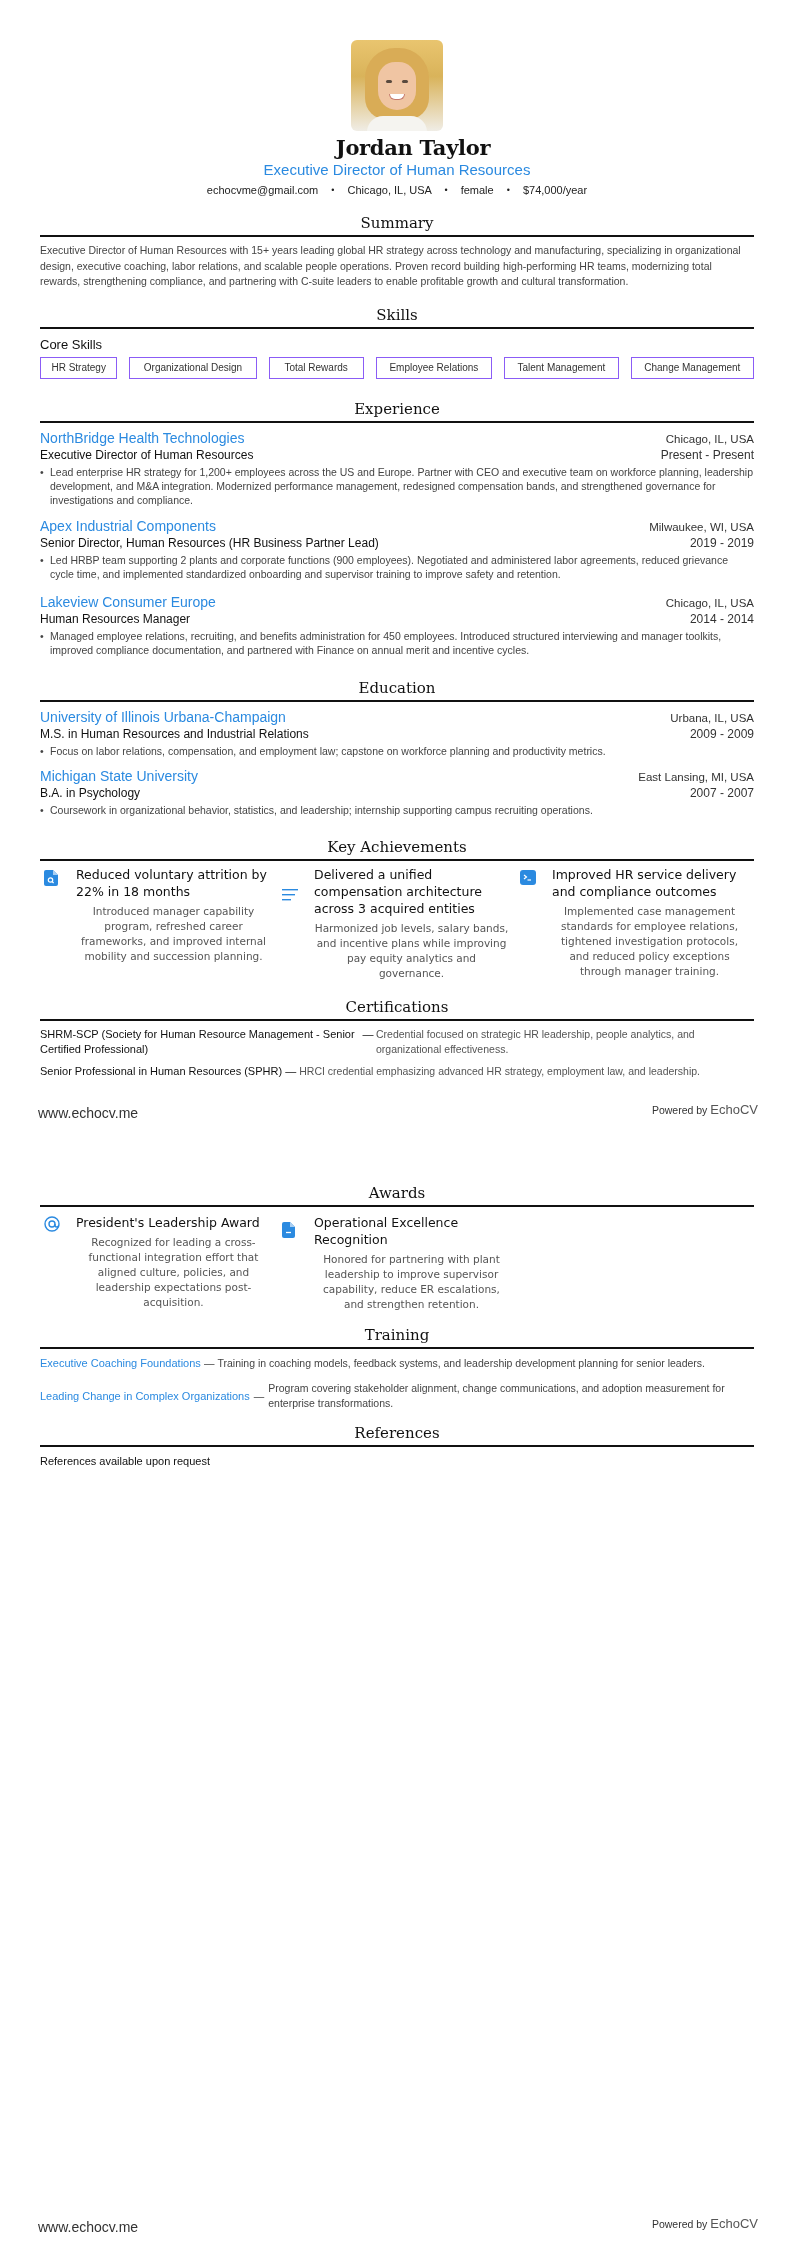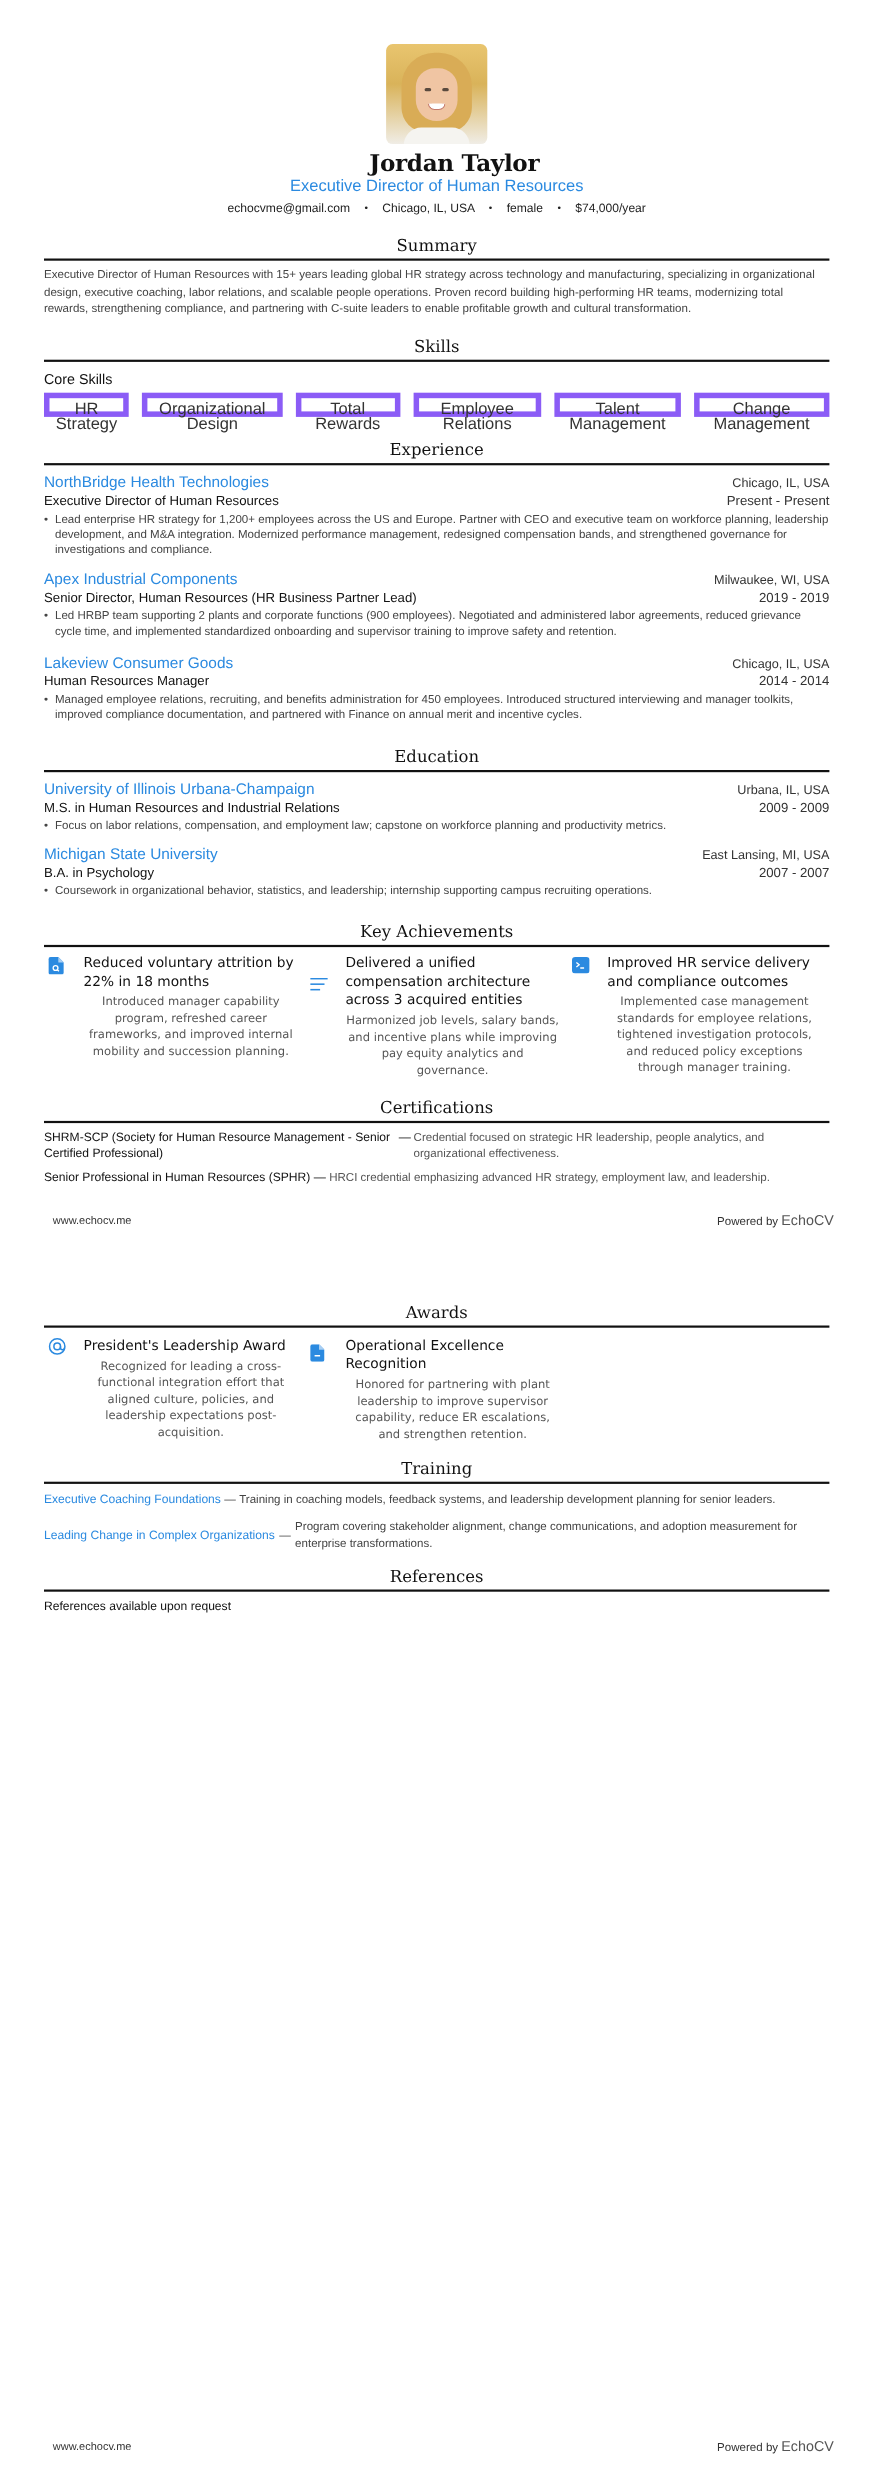--- a/index.html
+++ b/index.html
@@ -27,21 +27,21 @@
   .contact .sep { display: inline-block; margin: 0 10px; font-size: 9px; vertical-align: 1px; }
 
   
   .sec-h { position: absolute; left: 40px; width: 714px; text-align: center; font-family: "DejaVu Serif", serif; font-size: 15px; color: #111; border-bottom: 2px solid #111; padding-bottom: 3px; }
 
   .para { font-family: "Liberation Sans", sans-serif; font-size: 10.5px; line-height: 15.5px; color: #444; }
 
   
   .skills-label { font-family: "Liberation Sans", sans-serif; font-size: 13px; color: #111; }
   .chips { display: flex; gap: 12px; margin-top: 5px; }
-  .chip { border: 5px solid #8b5cf6; padding: 3px 0; height: 22px; font-family: "Liberation Sans", sans-serif; font-size: 15px; color: #333; text-align: center; line-height: 14px; }
+  .chip { border: 1px solid #8b5cf6; padding: 3px 0; height: 22px; font-family: "Liberation Sans", sans-serif; font-size: 10px; color: #333; text-align: center; line-height: 14px; }
 
   
   .entry { position: absolute; left: 40px; width: 714px; }
   .row { display: flex; justify-content: space-between; align-items: baseline; }
   .org { font-family: "Liberation Sans", sans-serif; font-size: 14px; color: #2b8ae0; }
   .loc { font-family: "Liberation Sans", sans-serif; font-size: 11.5px; color: #333; }
   .role { font-family: "Liberation Sans", sans-serif; font-size: 12px; color: #111; }
   .date { font-family: "Liberation Sans", sans-serif; font-size: 12px; color: #333; }
   .bullet { display: flex; font-family: "Liberation Sans", sans-serif; font-size: 10.5px; line-height: 14px; color: #444; margin-top: 3px; }
   .bullet .dot { width: 10px; flex: 0 0 10px; }
@@ -52,21 +52,21 @@
   .card .ic { flex: 0 0 36px; width: 36px; padding-top: 4px; padding-left: 4px; }
   .card .body { width: 195px; }
   .card .ct { font-family: "DejaVu Sans", sans-serif; font-size: 12.5px; line-height: 17px; color: #111; }
   .card .cd { font-family: "DejaVu Sans", sans-serif; font-size: 10.5px; line-height: 15px; color: #555; margin-top: 4px; text-align: center; }
 
   
   .cert { font-family: "Liberation Sans", sans-serif; font-size: 11px; line-height: 15px; color: #111; }
   .cert .desc { color: #555; font-size: 10.5px; }
 
   
-  .foot-l { position: absolute; left: 48px; font-family: "Liberation Sans", sans-serif; font-size: 10px; color: #333; }
+  .foot-l { position: absolute; left: 38px; font-family: "Liberation Sans", sans-serif; font-size: 14px; color: #333; }
   .foot-r { position: absolute; right: 36px; font-family: "Liberation Sans", sans-serif; font-size: 10.5px; color: #333; padding-left: 16px; }
   .foot-r .brand { font-size: 13px; color: #555; }
 
   .training { font-family: "Liberation Sans", sans-serif; font-size: 11px; line-height: 15px; }
   .training .tn { color: #2b8ae0; }
   .training .td { color: #444; font-size: 10.5px; }
 </style>
 </head>
 <body>
 
@@ -136,21 +136,21 @@
       <span class="date">2019 - 2019</span>
     </div>
     <div class="bullet">
       <span class="dot">•</span>
       <span>Led HRBP team supporting 2 plants and corporate functions (900 employees). Negotiated and administered labor agreements, reduced grievance cycle time, and implemented standardized onboarding and supervisor training to improve safety and retention.</span>
     </div>
   </div>
 
   <div class="entry" style="top:594px">
     <div class="row">
-      <span class="org">Lakeview Consumer Goods</span>
+      <span class="org">Lakeview Consumer Europe</span>
       <span class="loc">Chicago, IL, USA</span>
     </div>
     <div class="row" style="margin-top:2px">
       <span class="role">Human Resources Manager</span>
       <span class="date">2014 - 2014</span>
     </div>
     <div class="bullet">
       <span class="dot">•</span>
       <span>Managed employee relations, recruiting, and benefits administration for 450 employees. Introduced structured interviewing and manager toolkits, improved compliance documentation, and partnered with Finance on annual merit and incentive cycles.</span>
     </div>

